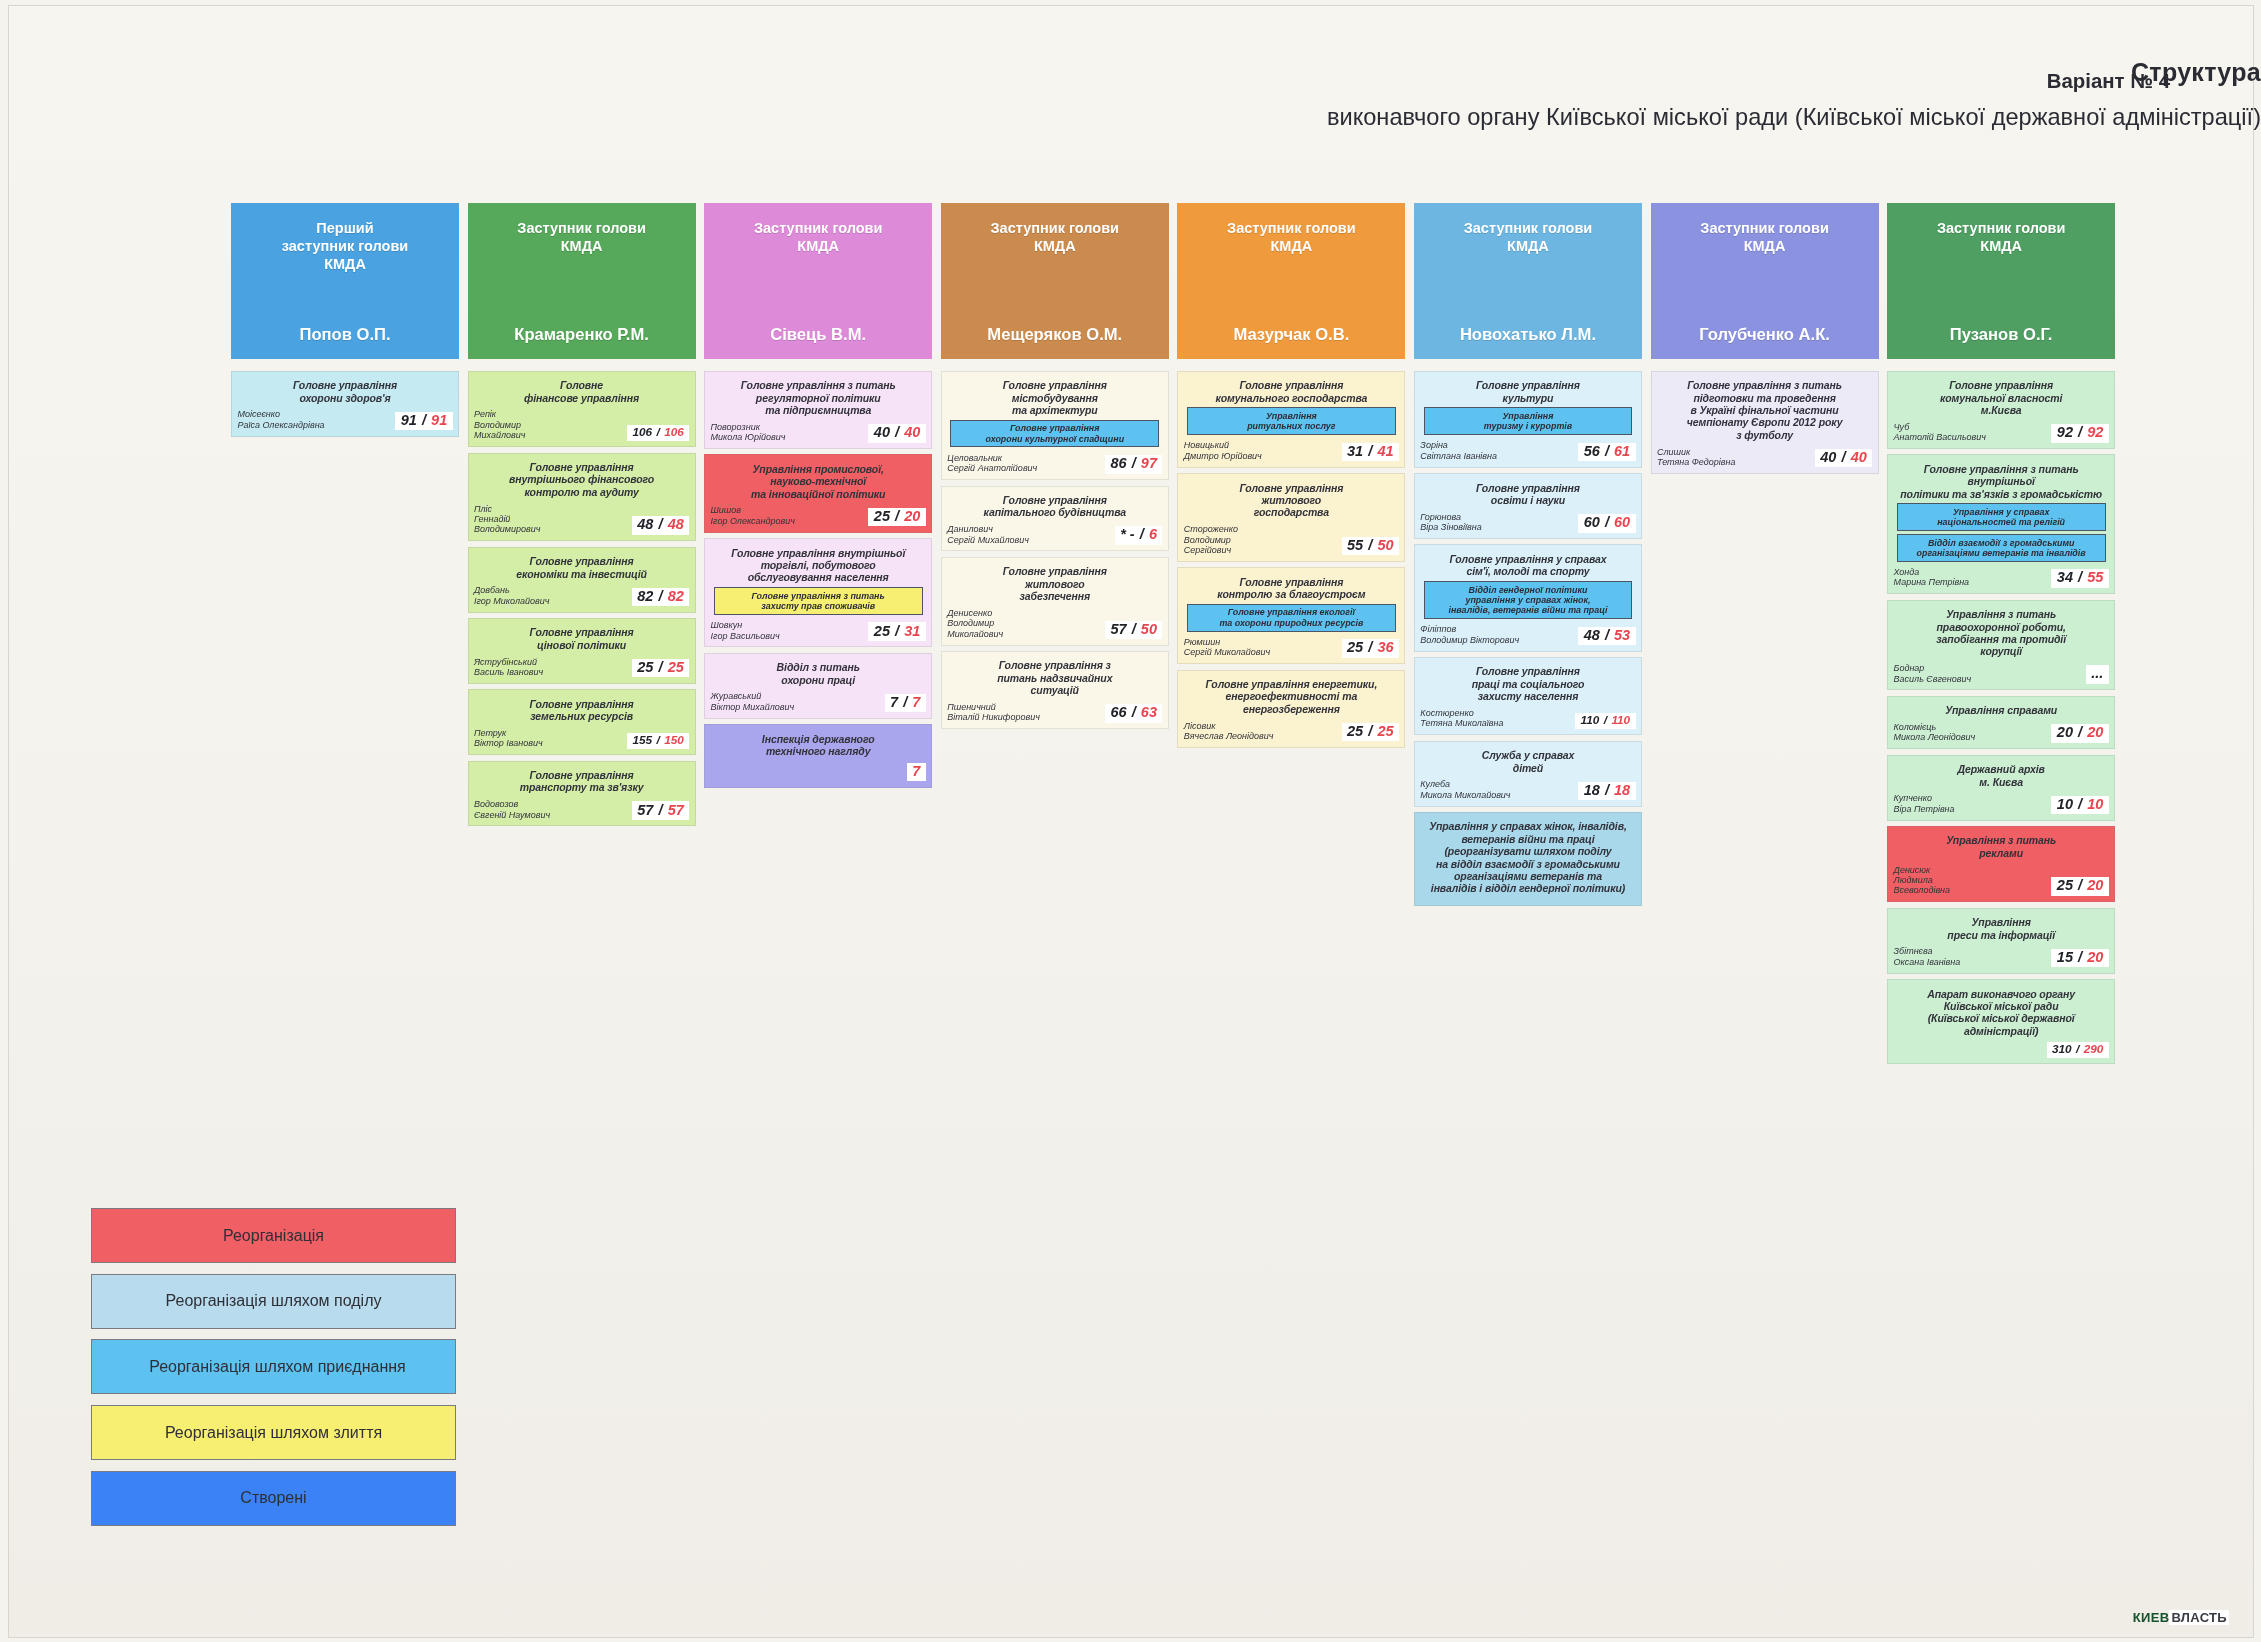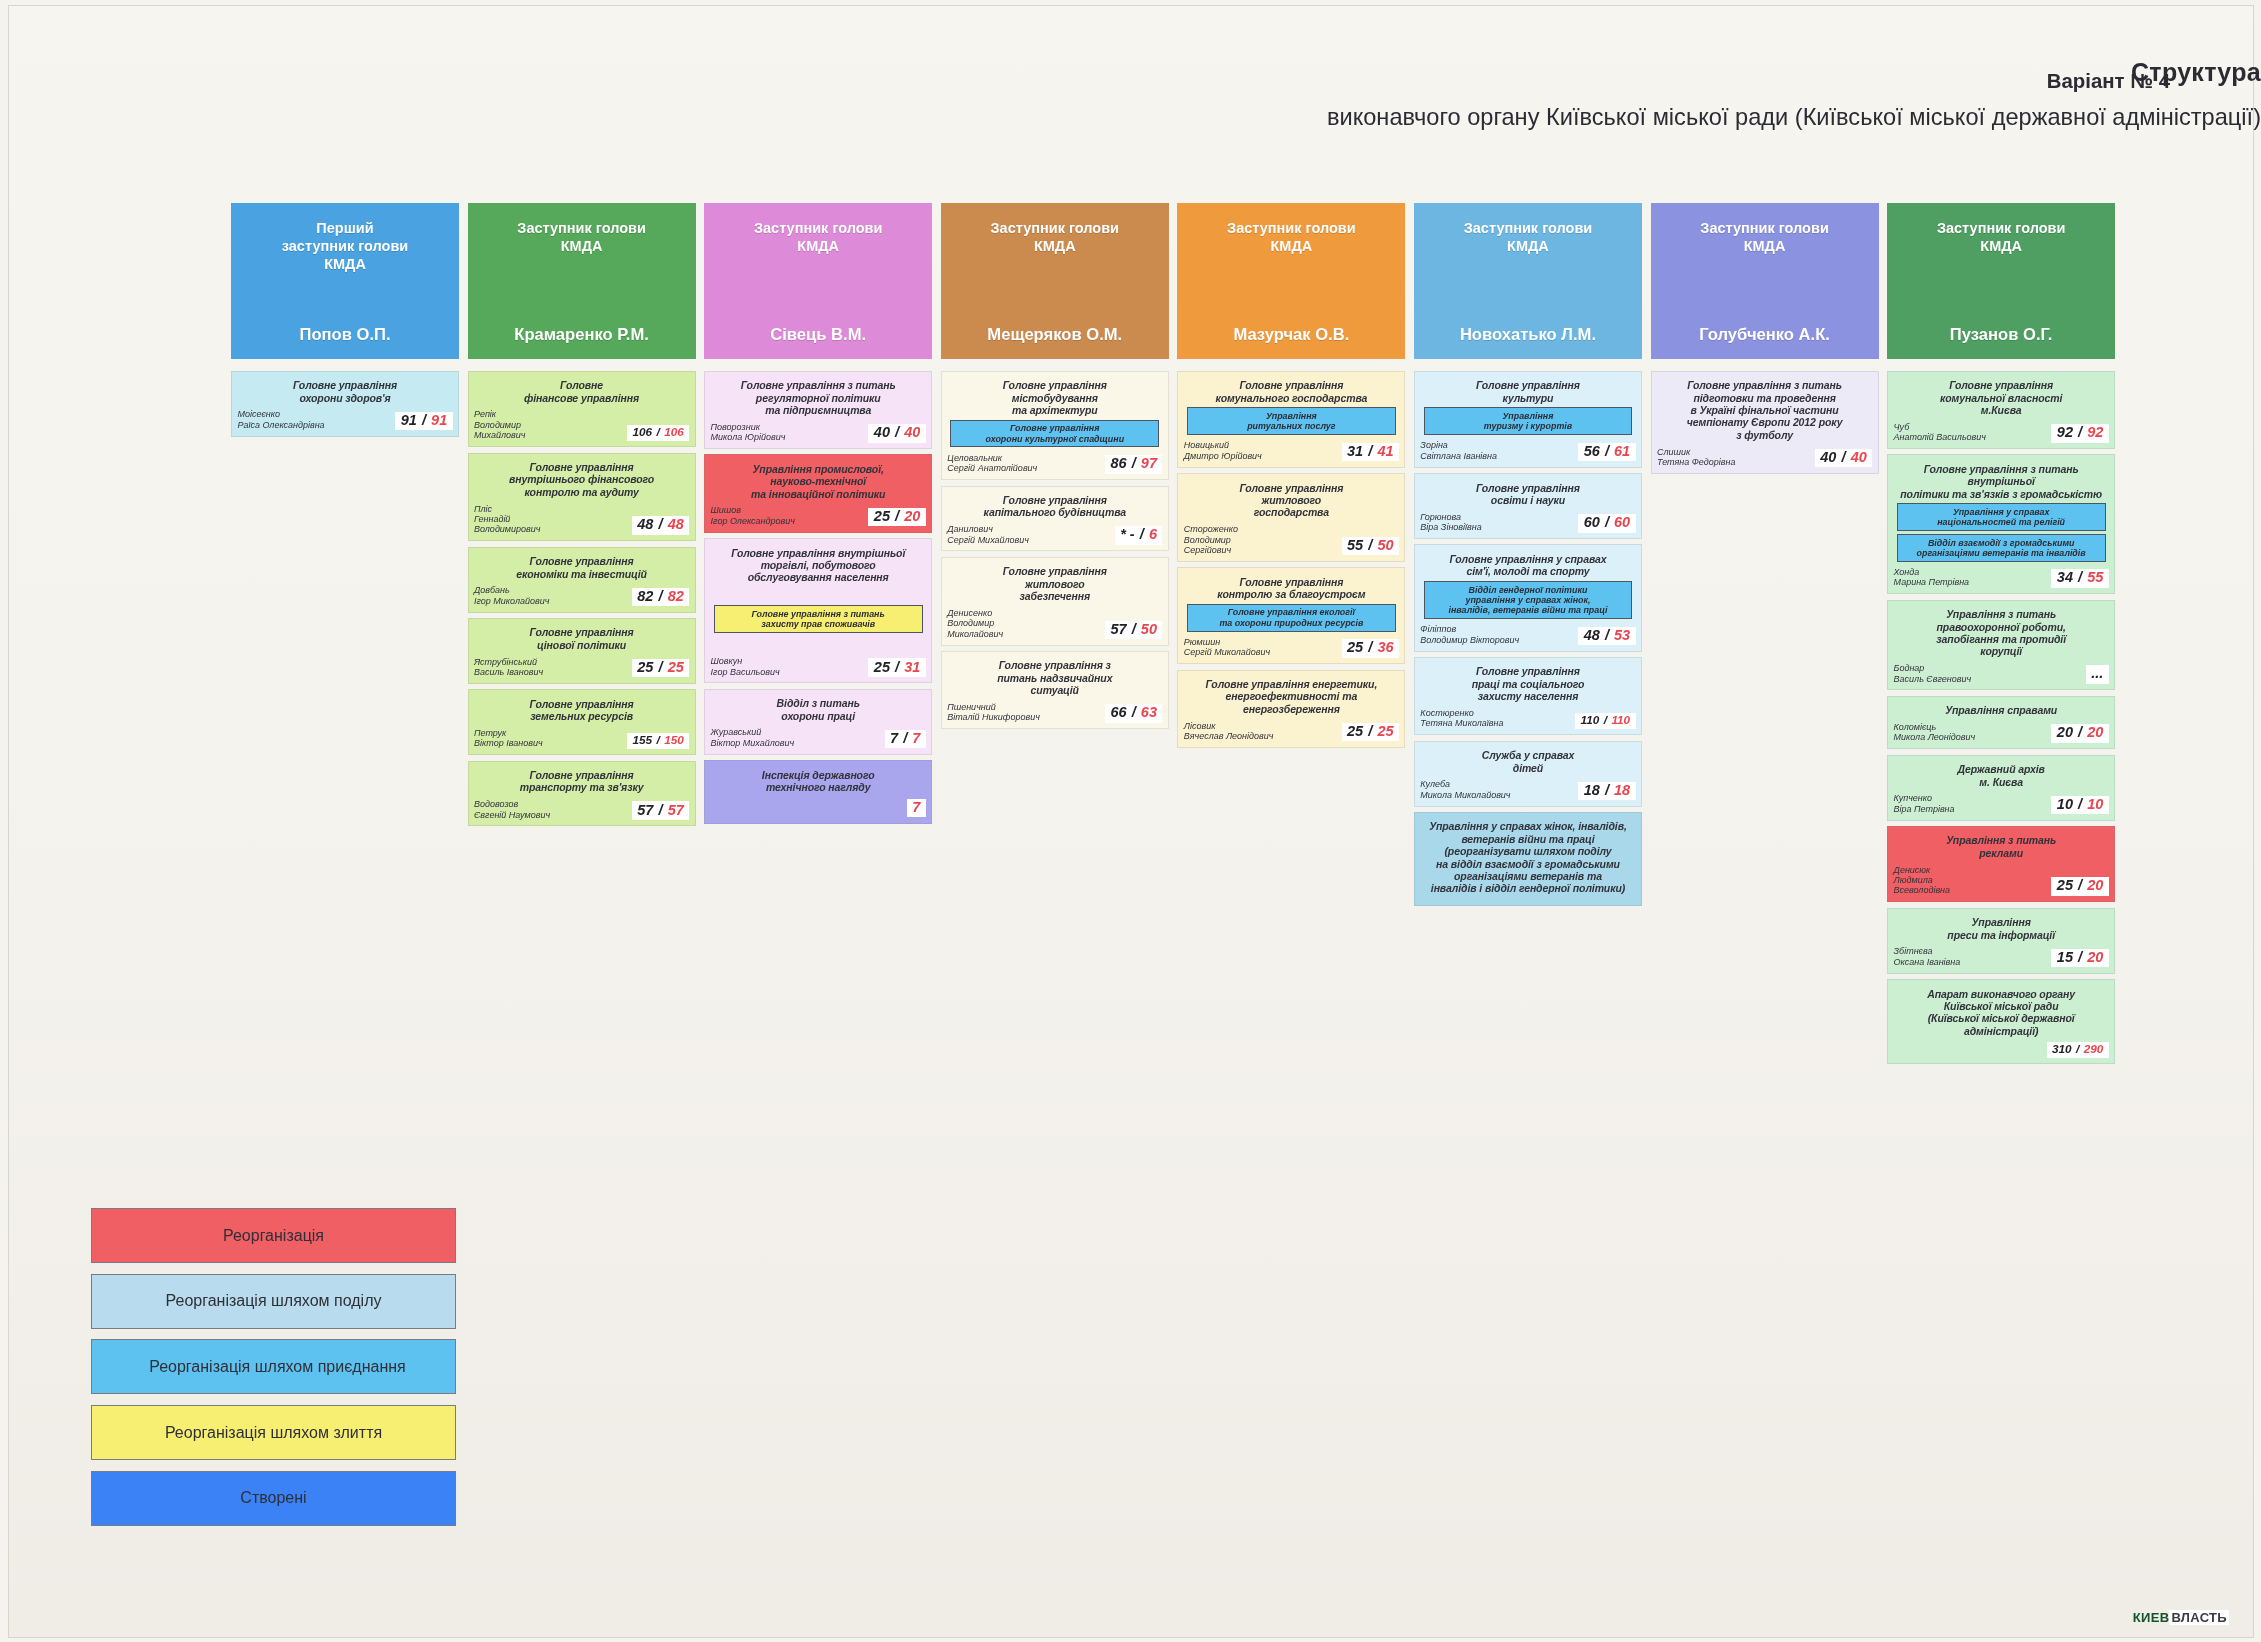--- a/index.html
+++ b/index.html
@@ -237,21 +237,21 @@
         <div class="dept" style="background: rgb(239, 95, 100);">
           <div class="dname" style="white-space: pre-line;">Управління промислової,
 науково-технічної
 та інноваційної політики</div>
           <div class="footrow">
             <div class="person-nm">Шишов
 Ігор Олександрович</div>
             <div class="nums"><span class="a">25</span><span class="sl"> / </span><span class="b">20</span></div>
           </div>
         </div>
-        <div class="dept" style="background: rgb(246, 227, 247); gap: 18px;">
+        <div class="dept" style="background: rgb(246, 227, 247);">
           <div class="dname" style="white-space: pre-line;">Головне управління внутрішньої
 торгівлі, побутового
 обслуговування населення</div>
           <div class="sub-stack">
             <div class="sub yellow" style="white-space: pre-line;">Головне управління з питань
 захисту прав споживачів</div>
           </div>
           <div class="footrow">
             <div class="person-nm">Шовкун
 Ігор Васильович</div>

